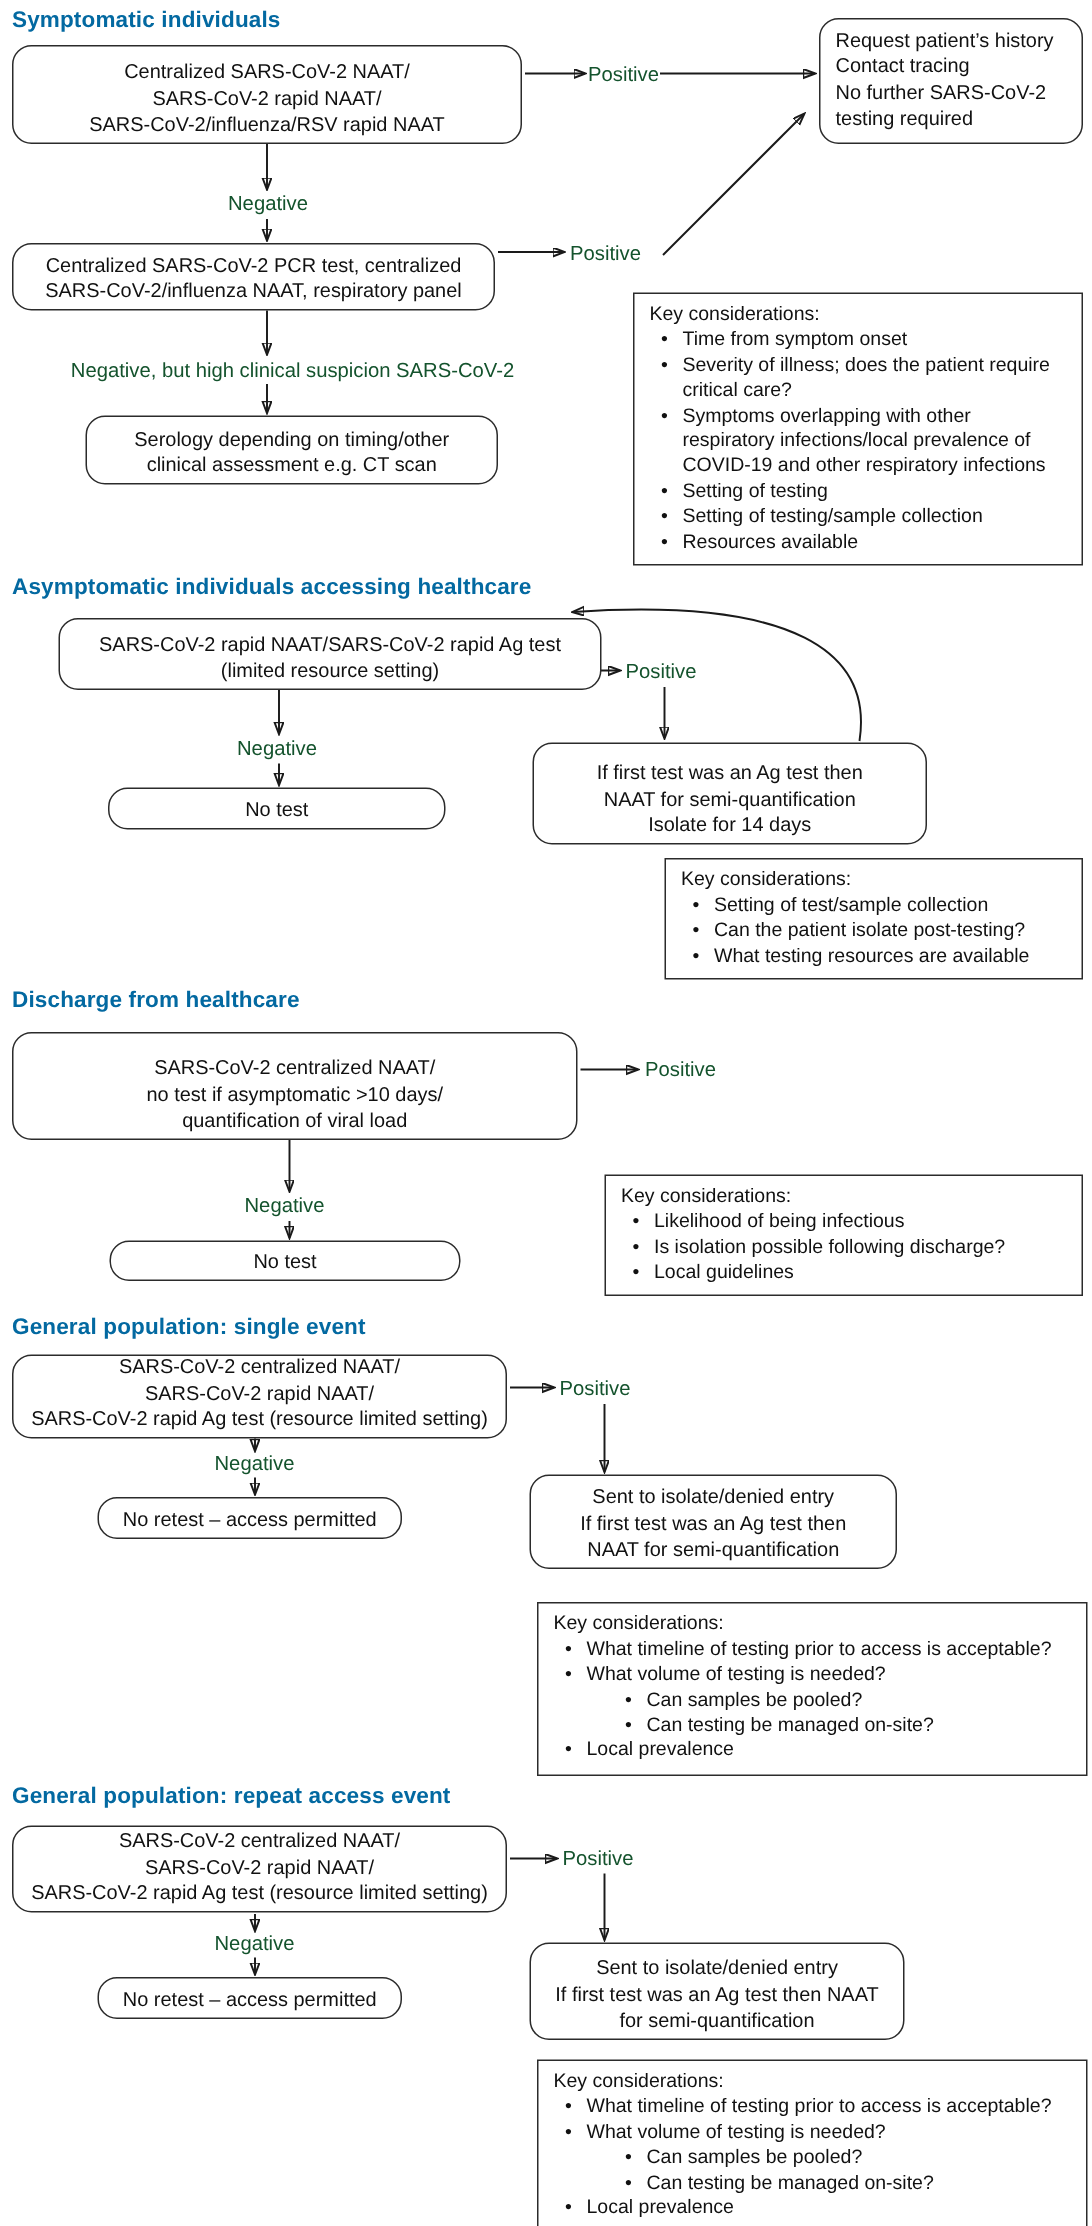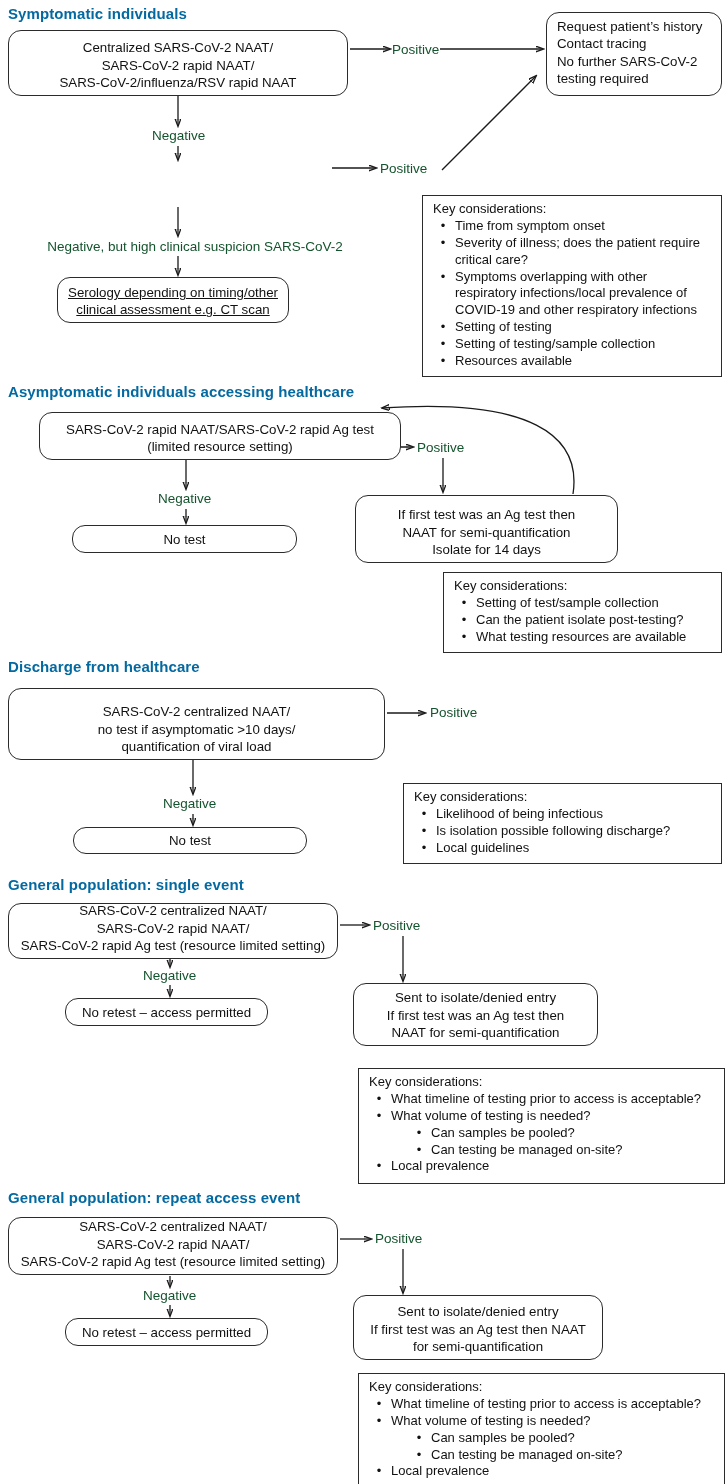--- a/index.html
+++ b/index.html
@@ -89,26 +89,30 @@
 
   <div class="fbox left-align" style="left:546px;top:12px;width:176px;height:84px;">
     <span>Request patient’s history
 Contact tracing
 No further SARS-CoV-2
 testing required</span>
   </div>
 
   <div class="flabel" style="left:152px;top:128px;">Negative</div>
 
+  <div class="fbox" style="left:8px;top:162px;width:322px;height:45px;">
+    <span>Centralized SARS-CoV-2 PCR test, centralized
+SARS-CoV-2/influenza NAAT, respiratory panel</span>
+  </div>
 
   <div class="flabel" style="left:380px;top:161px;">Positive</div>
 
   <div class="flabel wide" style="left:30px;top:239px;width:330px;">Negative, but high clinical suspicion SARS-CoV-2</div>
 
-  <div class="fbox" style="left:57px;top:277px;width:232px;height:46px;text-decoration:underline;">
+  <div class="fbox" style="left:57px;top:277px;width:275px;height:46px;">
     <span>Serology depending on timing/other
 clinical assessment e.g. CT scan</span>
   </div>
 
   <div class="kc" style="left:422px;top:195px;width:300px;min-height:178px;">
     <div class="kc-title">Key considerations:</div>
     <div class="kc-item">
       <span class="bullet">•</span>
       <span class="kc-text">Time from symptom onset</span>
     </div>

